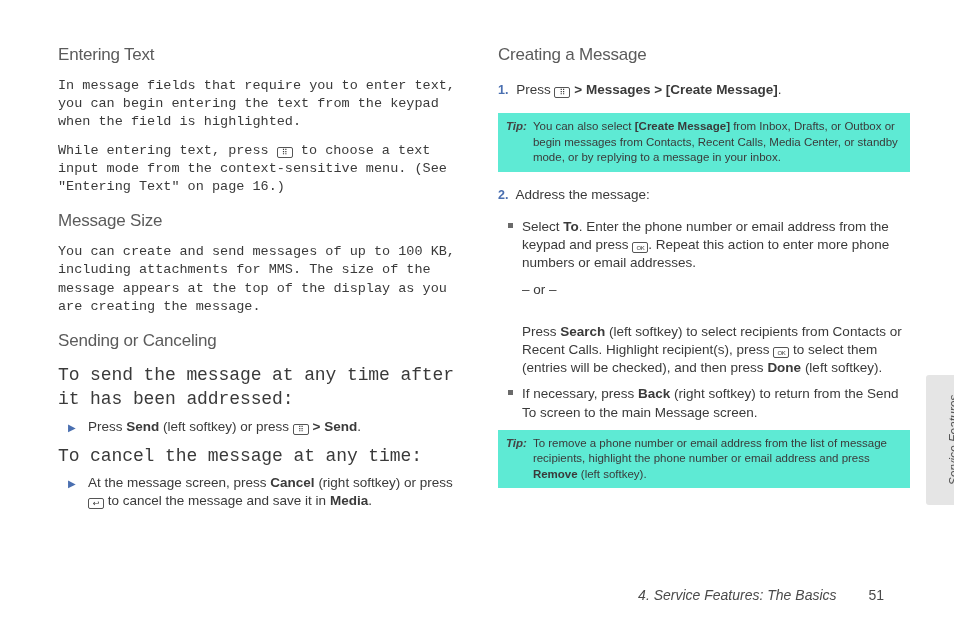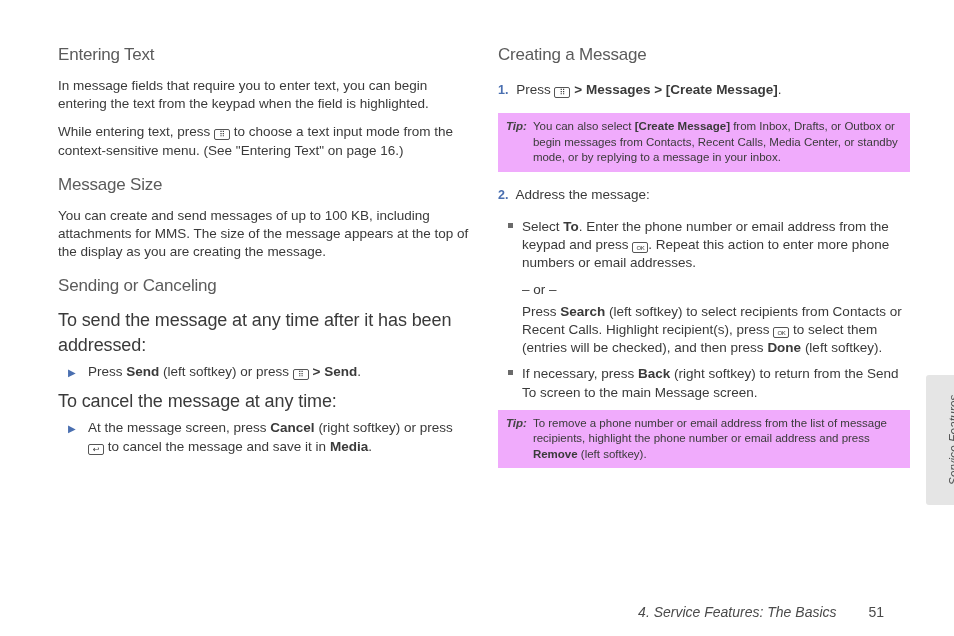--- a/index.html
+++ b/index.html
@@ -26,61 +26,61 @@
   }
   h2 {
     font-weight: normal;
     font-size: 17px;
     color: #5b5b5b;
     margin-bottom: 10px;
     letter-spacing: -0.2px;
   }
   h2.top { margin-top: 0; }
   h2.mid { margin-top: 14px; }
-  p { margin-bottom: 10px; }
+  p { margin-bottom: 10px; font-family: Liberation Mono, monospace; }
   .intro { margin-bottom: 6px; font-size: 18px; letter-spacing: -0.1px; }
   ol.steps { list-style: none; margin: 14px 0; }
   ol.steps > li { margin-bottom: 8px; }
   .num { color: #4a6fb0; font-weight: bold; font-size: 12.5px; margin-right: 4px; }
   .tri { color: #4a6fb0; font-size: 10px; margin-right: 10px; display:inline-block; }
   .bullet-item { padding-left: 24px; position: relative; margin-bottom: 8px; }
   .tri-wrap { padding-left: 30px; position: relative; margin-bottom: 8px; }
   .tri-wrap .tri { position: absolute; left: 10px; top: 3px; }
   .sq { position: absolute; left: 10px; top: 5px; width: 5px; height: 5px; background: #6a6a6a; }
-  .or { padding-left: 24px; margin-bottom: 4px; }
+  .or { padding-left: 24px; margin-bottom: 24px; }
   .icon-box {
     display: inline-block;
     width: 16px; height: 11px;
     border: 1px solid #555;
     border-radius: 2px;
     vertical-align: -1px;
     position: relative;
     font-size: 7px;
     line-height: 9px;
     text-align: center;
     color: #333;
     background: #fff;
   }
   .icon-box.menu::before { content:"⠿"; font-size:8px; }
   .icon-box.ok::before { content:"OK"; font-size:6px; letter-spacing:-0.5px; }
   .icon-box.back::before { content:"↩"; font-size:8px; }
   .tip {
-    background: #f0abfc;
+    background: #5eead4;
     padding: 6px 8px 6px 8px;
     font-size: 11.5px;
     line-height: 1.35;
     margin: 4px 0 10px 0;
     display: flex;
   }
   .tip-label { font-style: italic; font-weight: bold; color: #444; margin-right: 6px; flex:0 0 auto;}
   .tip-body { flex:1; }
   .gt { font-weight: bold; }
   .footer {
     position: absolute;
-    bottom: 16px;
+    bottom: 33px;
     right: 70px;
     font-style: italic;
     font-size: 14px;
     color: #4a4a4a;
     margin-top: 48px;
   }
   .footer .pg { font-style: normal; margin-left: 28px; }
   .sidetab {
     position: absolute;
     right: 0;

